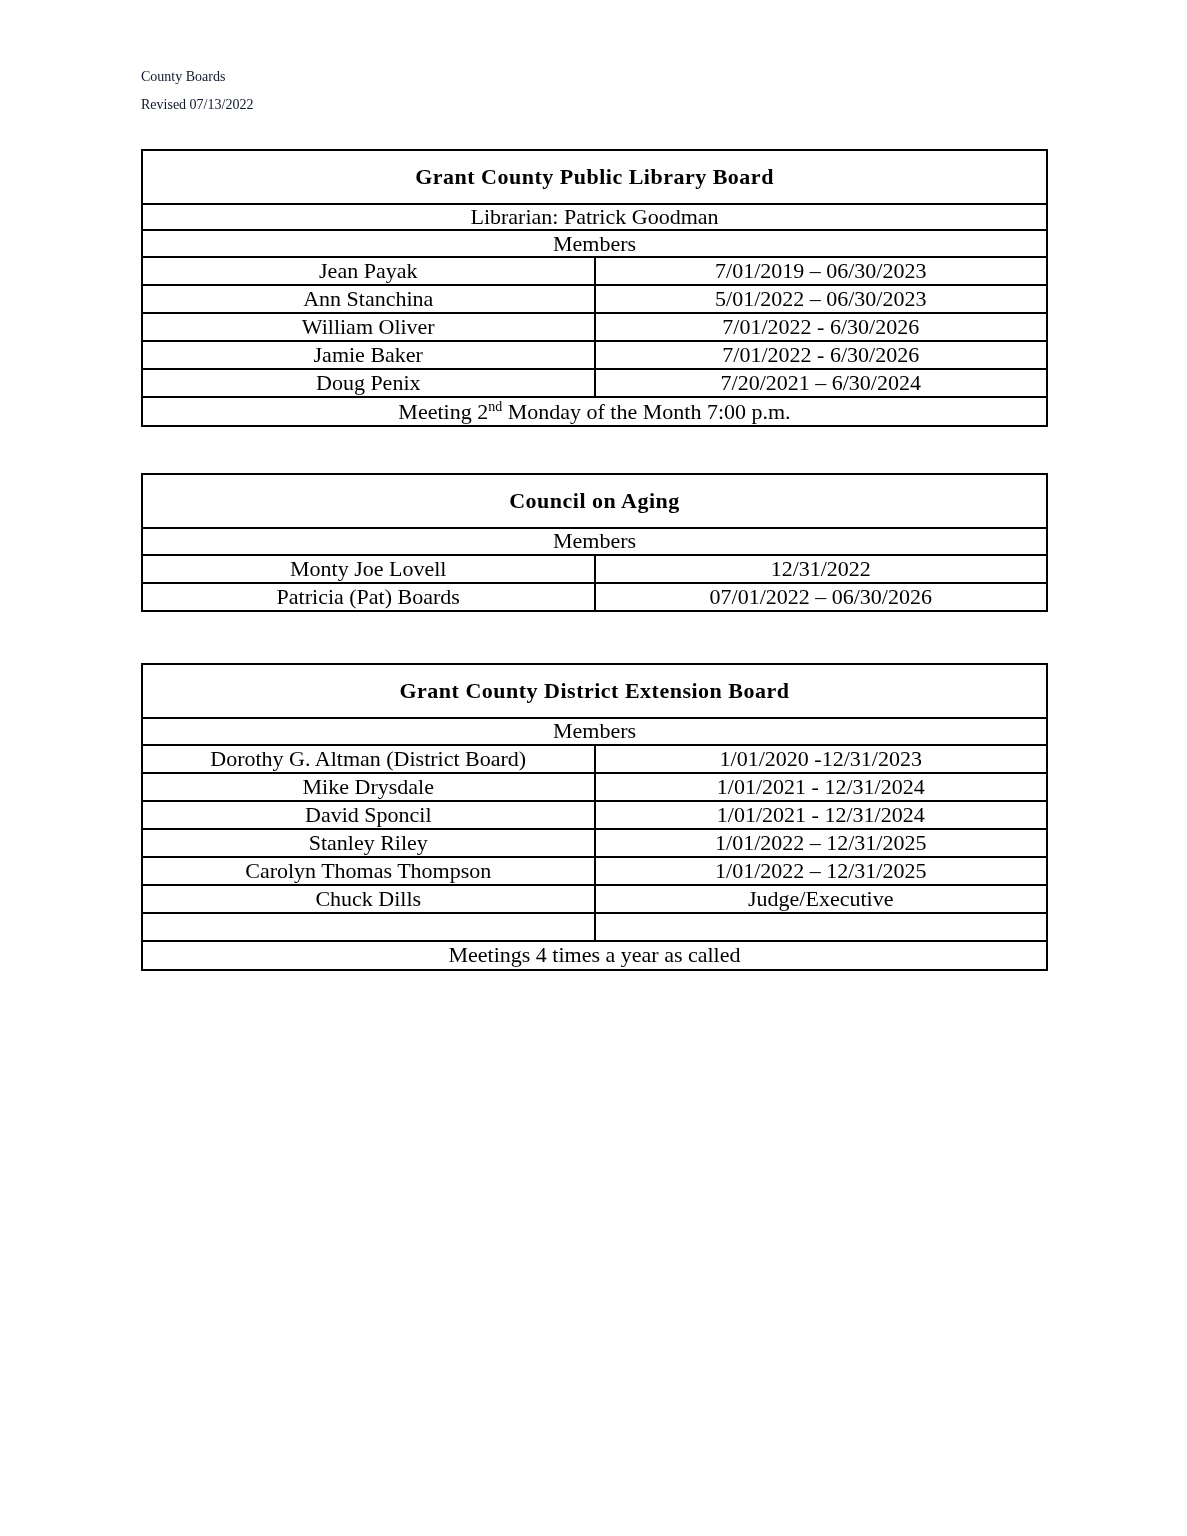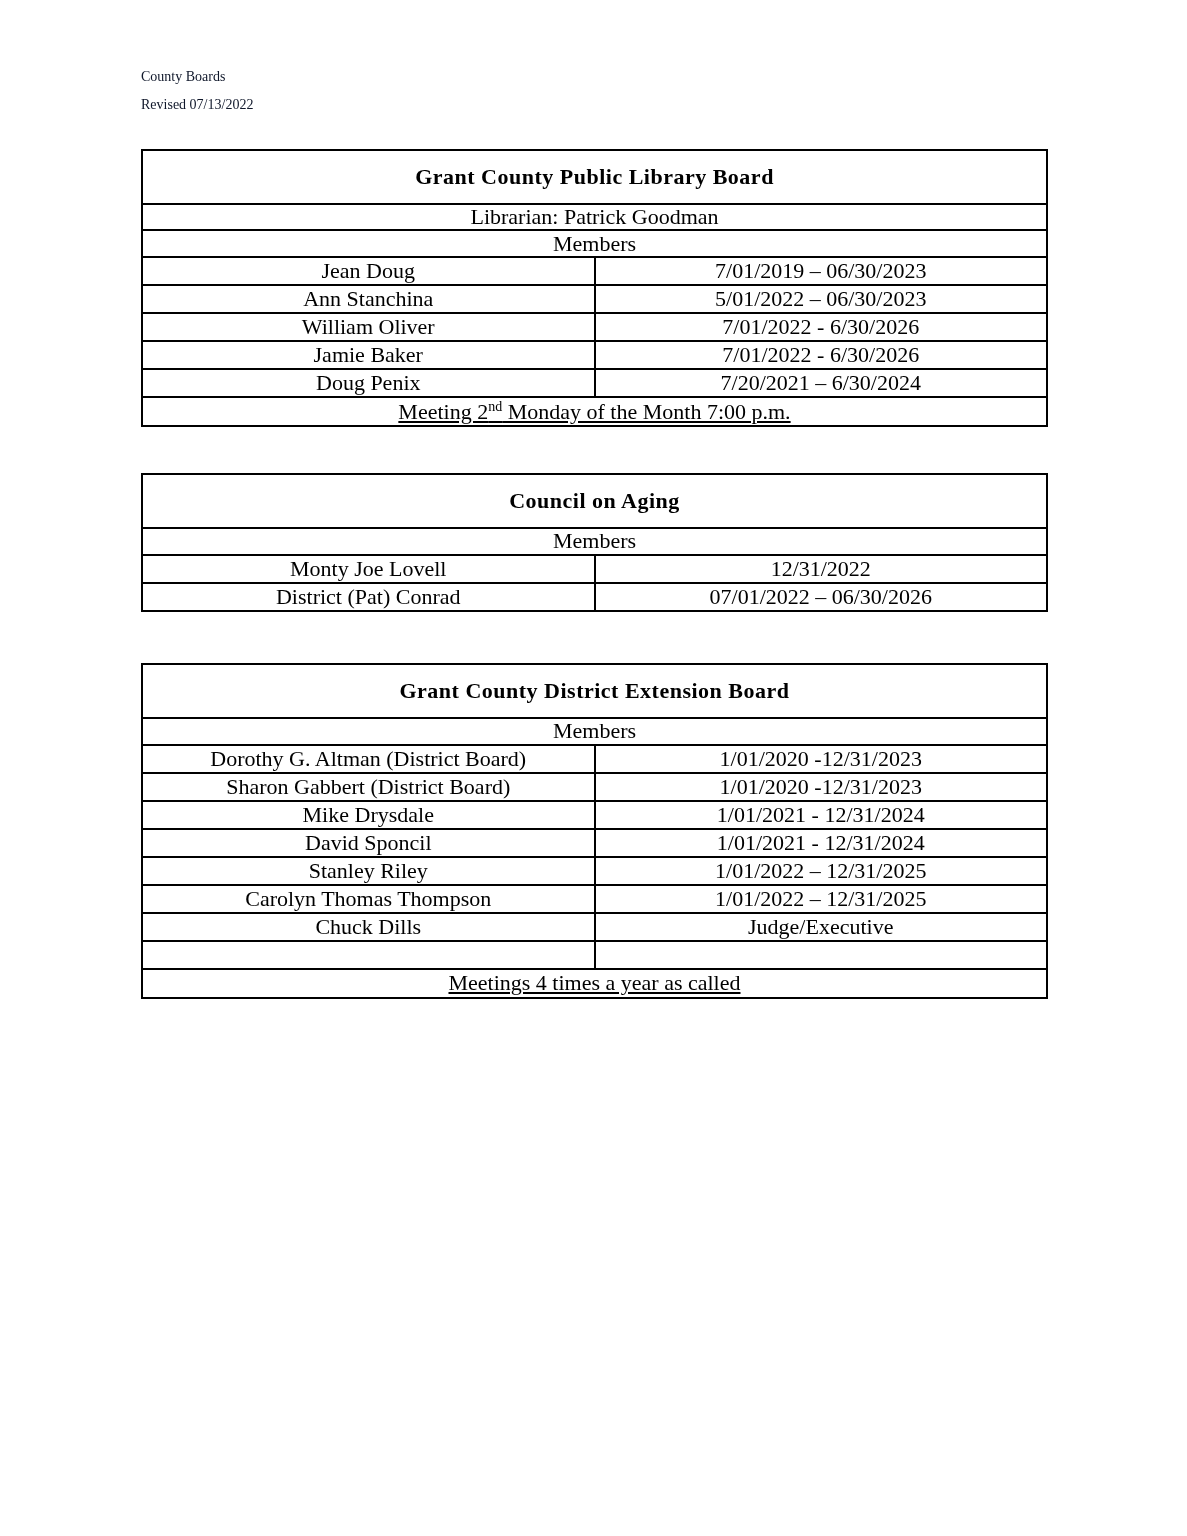--- a/index.html
+++ b/index.html
@@ -42,21 +42,21 @@
   }
   td.title-cell {
     font-size: 41px;
     font-weight: bold;
     height: 54px;
     letter-spacing: 0.5px;
   }
   td.sub-cell { height: 14px; }
   td.members-cell { height: 27px; }
   td.row-cell { height: 28px; }
-  td.note-cell { height: 29px; text-decoration: underline; }
+  td.note-cell { height: 29px; }
   td.name-left { text-align: left; padding-left: 9px; }
   td.empty-cell { height: 28px; }
   sup { font-size: 14px; line-height: 0; }
   #board-library   { top: 149px; }
   #board-aging     { top: 473px; border-radius: 16px; }
   #board-extension { top: 663px; }
 </style>
 </head>
 <body>
 
@@ -76,21 +76,21 @@
         <tr>
       <td colspan="2" class="title-cell">Grant County Public Library Board</td>
     </tr>
     <tr>
       <td colspan="2" class="sub-cell">Librarian: Patrick Goodman</td>
     </tr>
     <tr>
       <td colspan="2" class="members-cell">Members</td>
     </tr>
     <tr>
-      <td class="row-cell">Jean Doug</td>
+      <td class="row-cell">Jean Payak</td>
       <td class="row-cell">7/01/2019 – 06/30/2023</td>
     </tr>
     <tr>
       <td class="row-cell">Ann Stanchina</td>
       <td class="row-cell">5/01/2022 – 06/30/2023</td>
     </tr>
     <tr>
       <td class="row-cell">William Oliver</td>
       <td class="row-cell">7/01/2022 - 6/30/2026</td>
     </tr>
@@ -118,44 +118,40 @@
       <td colspan="2" class="title-cell">Council on Aging</td>
     </tr>
     <tr>
       <td colspan="2" class="members-cell">Members</td>
     </tr>
     <tr>
       <td class="row-cell name-left">Monty Joe Lovell</td>
       <td class="row-cell">12/31/2022</td>
     </tr>
     <tr>
-      <td class="row-cell name-left">District (Pat) Conrad</td>
+      <td class="row-cell name-left">Patricia (Pat) Boards</td>
       <td class="row-cell">07/01/2022 – 06/30/2026</td>
     </tr>
   </tbody>
     </table>
 
   <table class="board" id="board-extension">
     <colgroup>
         <col style="width:50%">
         <col style="width:50%">
       </colgroup>
     <tbody>
         <tr>
       <td colspan="2" class="title-cell">Grant County District Extension Board</td>
     </tr>
     <tr>
       <td colspan="2" class="members-cell">Members</td>
     </tr>
     <tr>
       <td class="row-cell">Dorothy G. Altman (District Board)</td>
-      <td class="row-cell">1/01/2020 -12/31/2023</td>
-    </tr>
-    <tr>
-      <td class="row-cell">Sharon Gabbert (District Board)</td>
       <td class="row-cell">1/01/2020 -12/31/2023</td>
     </tr>
     <tr>
       <td class="row-cell">Mike Drysdale</td>
       <td class="row-cell">1/01/2021 - 12/31/2024</td>
     </tr>
     <tr>
       <td class="row-cell">David Sponcil</td>
       <td class="row-cell">1/01/2021 - 12/31/2024</td>
     </tr>

